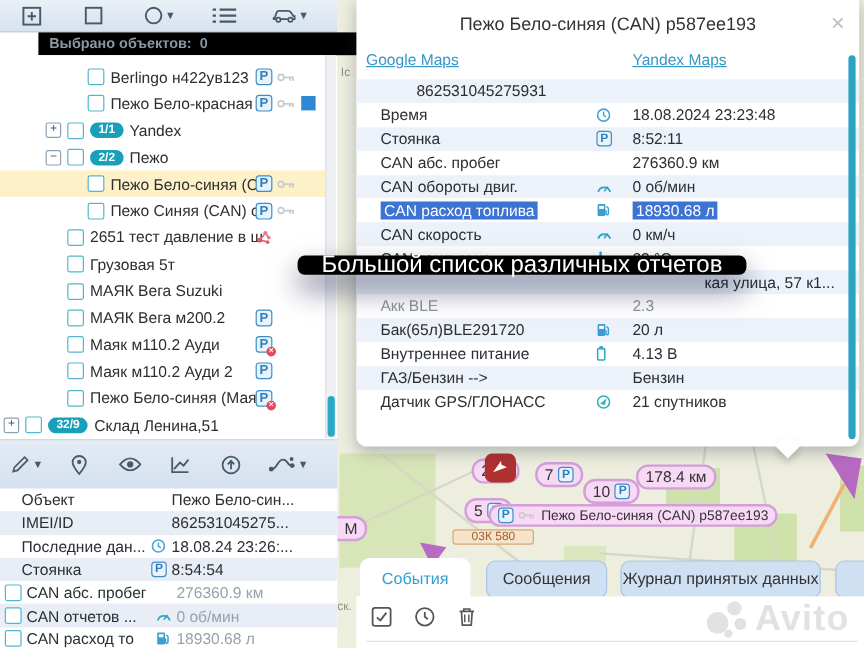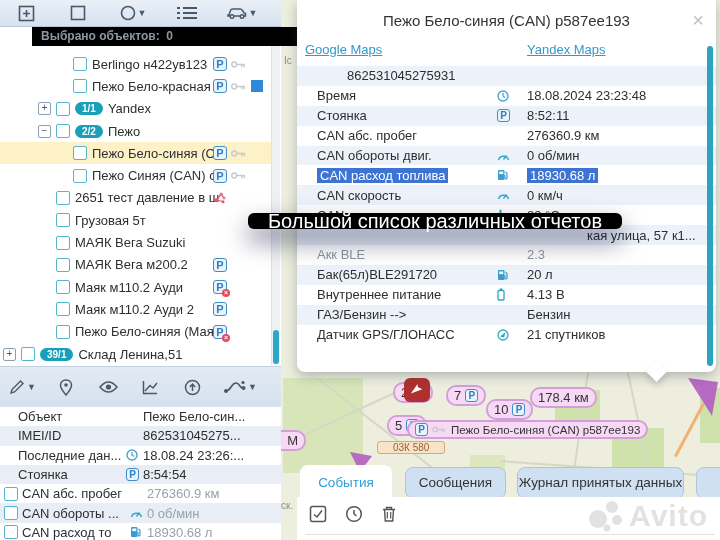--- a/index.html
+++ b/index.html
@@ -309,21 +309,21 @@
       <div class="srow" style="padding-left: 56px;">
         <span class="cb"></span>
         <span class="lbl">Пежо Бело-синяя (Мая</span>
         <span class="ricons">
           <span class="pbadge poff">P</span>
         </span>
       </div>
       <div class="srow" style="padding-left: 3px;">
         <span class="expand">+</span>
         <span class="cb"></span>
-        <span class="cnt">39/1</span>
+        <span class="cnt">32/9</span>
         <span class="lbl">Склад Ленина,51</span>
         <span class="ricons"></span>
       </div>
     </div>
   <div class="list-scroll">
     <div class="list-thumb" style="top:284px;height:34px;"></div>
   </div>
 
   <div class="unit-toolbar">
     <span class="tbi" style="width:45px;">
@@ -395,21 +395,21 @@
         <span class="dval">8:54:54</span>
       </div>
       <div class="drow dimval">
         <span class="cb dcb"></span>
         <span class="dlabel">CAN абс. пробег</span>
         <span class="dicon"></span>
         <span class="dval">276360.9 км</span>
       </div>
       <div class="drow dimval">
         <span class="cb dcb"></span>
-        <span class="dlabel">CAN обороты ...</span>
+        <span class="dlabel">CAN отчетов ...</span>
         <span class="dicon">
           <svg width="13" height="10" viewBox="0 0 13 10">
             <path d="M1.5 9 A5.2 5.2 0 0 1 11.5 9" fill="none" stroke="#2fa8c4" stroke-width="1.5"></path>
             <path d="M6.5 8.5 L9.5 4.5" stroke="#2fa8c4" stroke-width="1.3"></path>
           </svg>
         </span>
         <span class="dval">0 об/мин</span>
       </div>
       <div class="drow dimval">
         <span class="cb dcb"></span>

